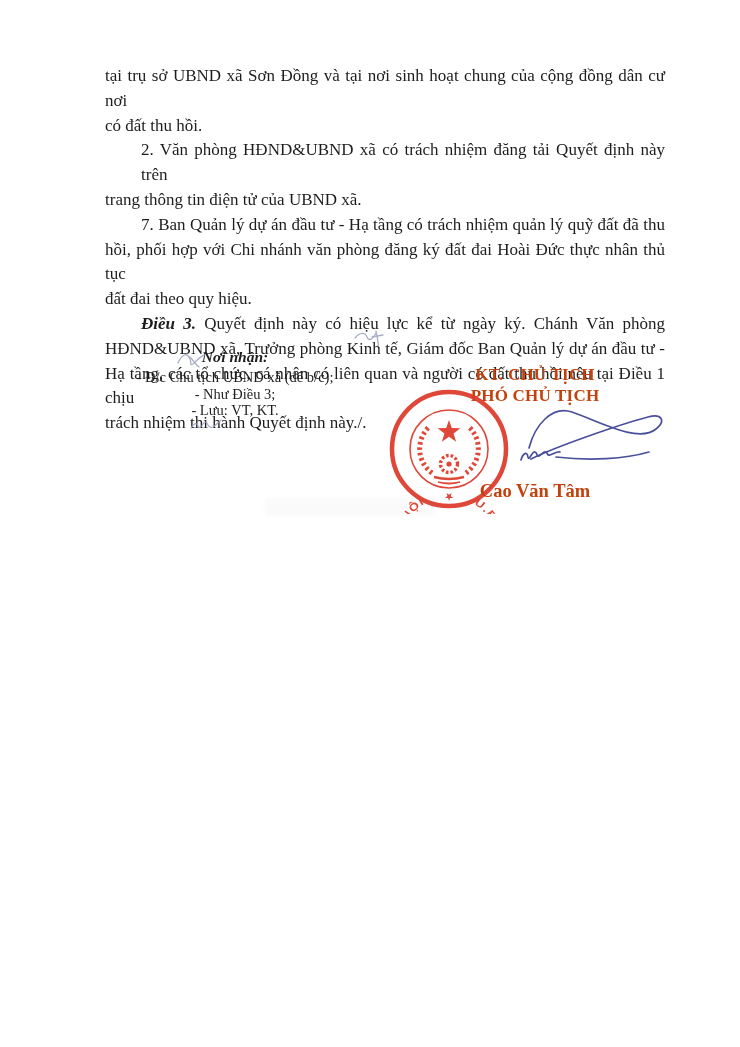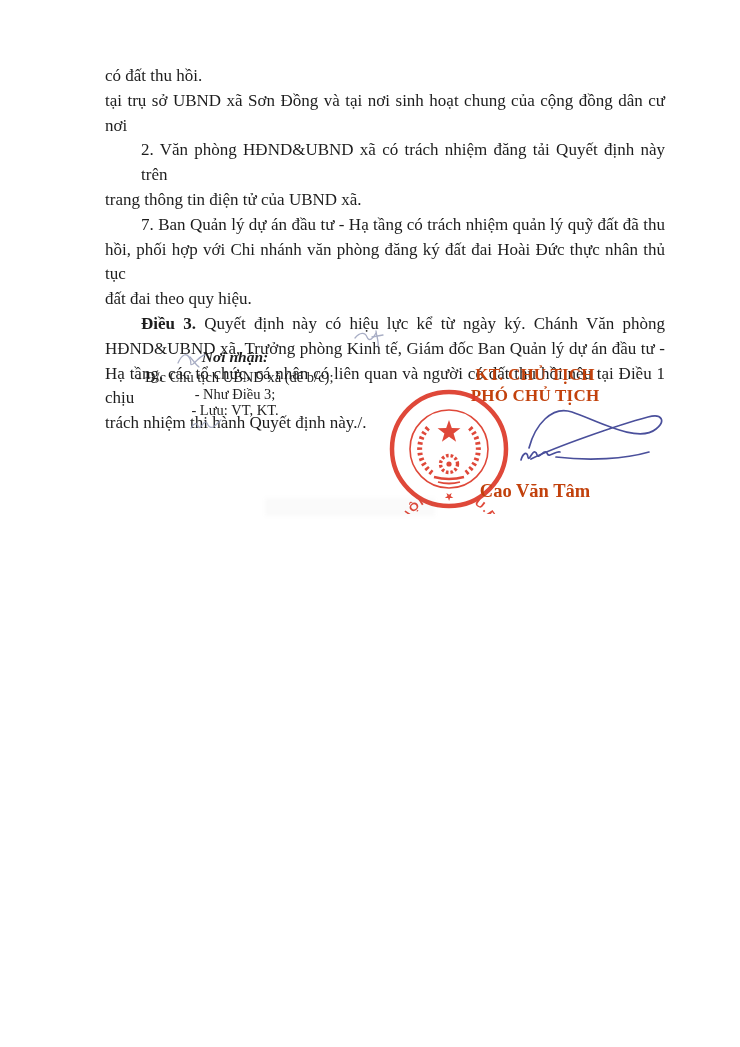--- a/index.html
+++ b/index.html
@@ -6,21 +6,21 @@
   .page {
     position:relative; width:740px; height:1047px; margin:0 auto;
     background:#ffffff; overflow:hidden;
     font-family:"Liberation Serif", serif; color:#1d1d1d;
   }
   
   .body-text { position:absolute; left:105px; top:64px; width:560px; font-size:17px; }
   .line { line-height:24.8px; text-align:justify; text-align-last:justify; }
   .line.last { text-align-last:left; }
   .line.indent { padding-left:36px; }
-  .line b { font-weight:bold; }
+  .line b { font-weight:bold;font-style:italic; }
 
   
   .recipients { position:absolute; left:105px; top:348px; width:260px;text-align:center; }
   .recipients-label { font-weight:bold; font-style:italic; font-size:15.5px; line-height:18px; }
   .recipients-list { margin-top:3px; }
   .recipient-item { font-size:14.5px; line-height:16.6px; }
 
   
   .sig-titles { position:absolute; left:435px; top:349px; width:200px; text-align:center;
     font-weight:bold; font-size:17px; line-height:20.5px; letter-spacing:0.2px; color:#c2410c;margin-top:16px; }
@@ -34,22 +34,22 @@
 
   .scan-artifact { position:absolute; left:265px; top:498px; width:170px; height:18px;
     background:rgba(110,110,125,0.035); filter:blur(2px); }
 </style>
 </head>
 <body>
 
 <div class="page">
 
   <div class="body-text">
+      <div class="line">tại trụ sở UBND xã Sơn Đồng và tại nơi sinh hoạt chung của cộng đồng dân cư nơi</div>
       <div class="line last">có đất thu hồi.</div>
-      <div class="line">tại trụ sở UBND xã Sơn Đồng và tại nơi sinh hoạt chung của cộng đồng dân cư nơi</div>
       <div class="line indent">2. Văn phòng HĐND&amp;UBND xã có trách nhiệm đăng tải Quyết định này trên</div>
       <div class="line last">trang thông tin điện tử của UBND xã.</div>
       <div class="line indent">7. Ban Quản lý dự án đầu tư - Hạ tầng có trách nhiệm quản lý quỹ đất đã thu</div>
       <div class="line">hồi, phối hợp với Chi nhánh văn phòng đăng ký đất đai Hoài Đức thực nhân thủ tục</div>
       <div class="line last">đất đai theo quy hiệu.</div>
       <div class="line indent"><b>Điều 3.</b> Quyết định này có hiệu lực kể từ ngày ký. Chánh Văn phòng</div>
       <div class="line">HĐND&amp;UBND xã, Trưởng phòng Kinh tế, Giám đốc Ban Quản lý dự án đầu tư -</div>
       <div class="line">Hạ tầng, các tổ chức, cá nhân có liên quan và người có đất thu hồi nêu tại Điều 1 chịu</div>
       <div class="line last">trách nhiệm thi hành Quyết định này./.</div>
     </div>

